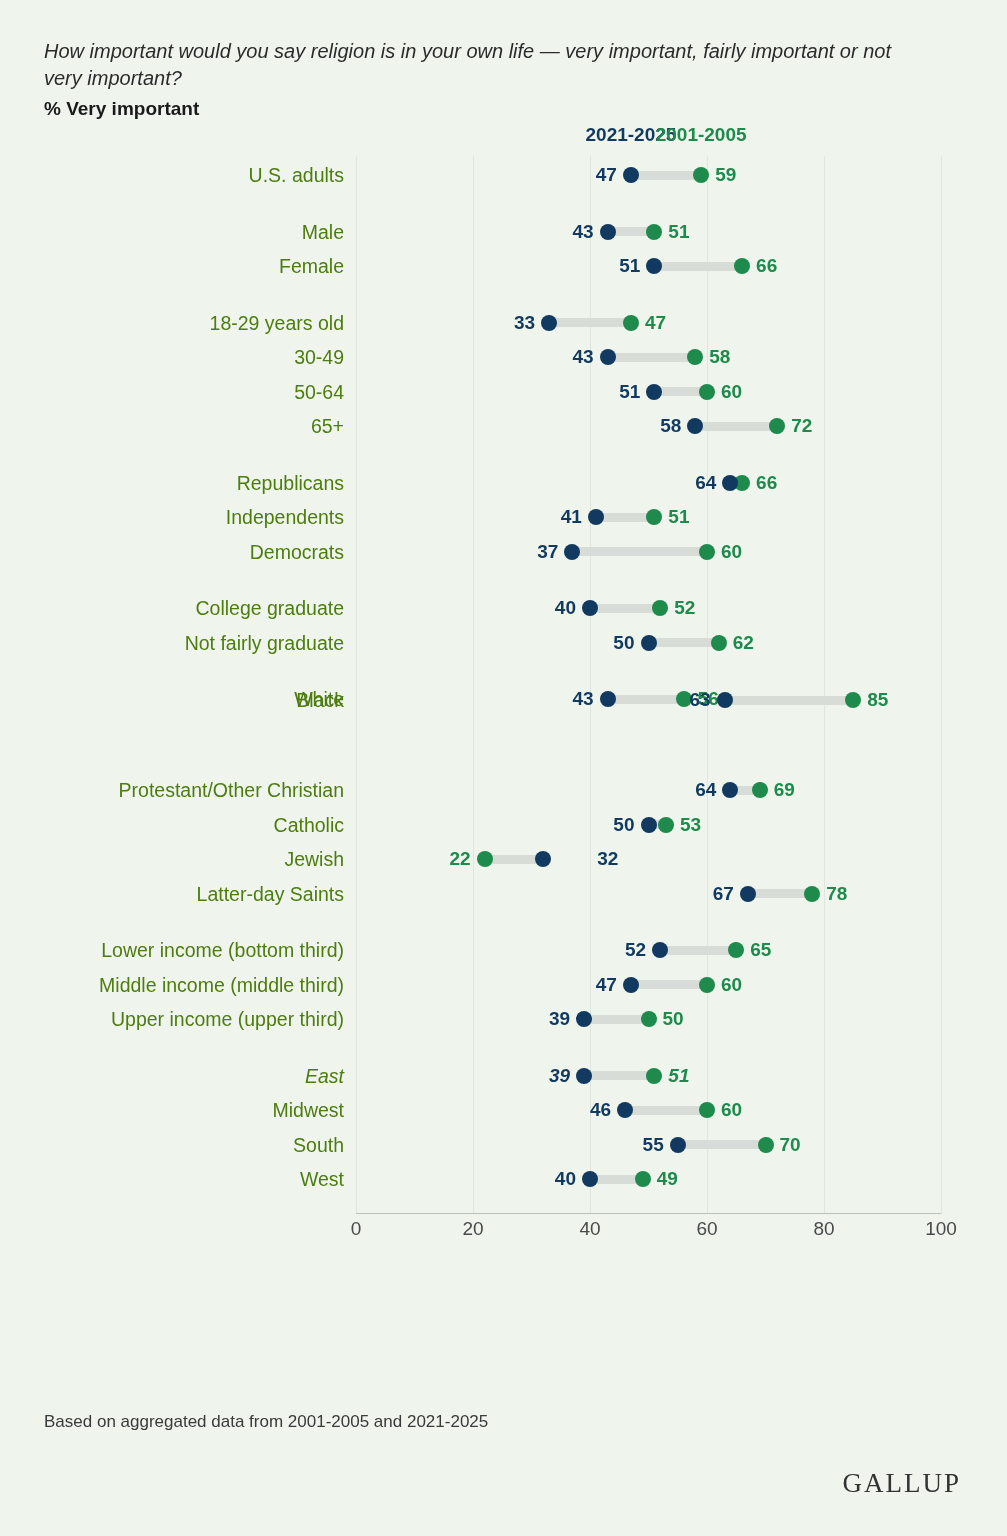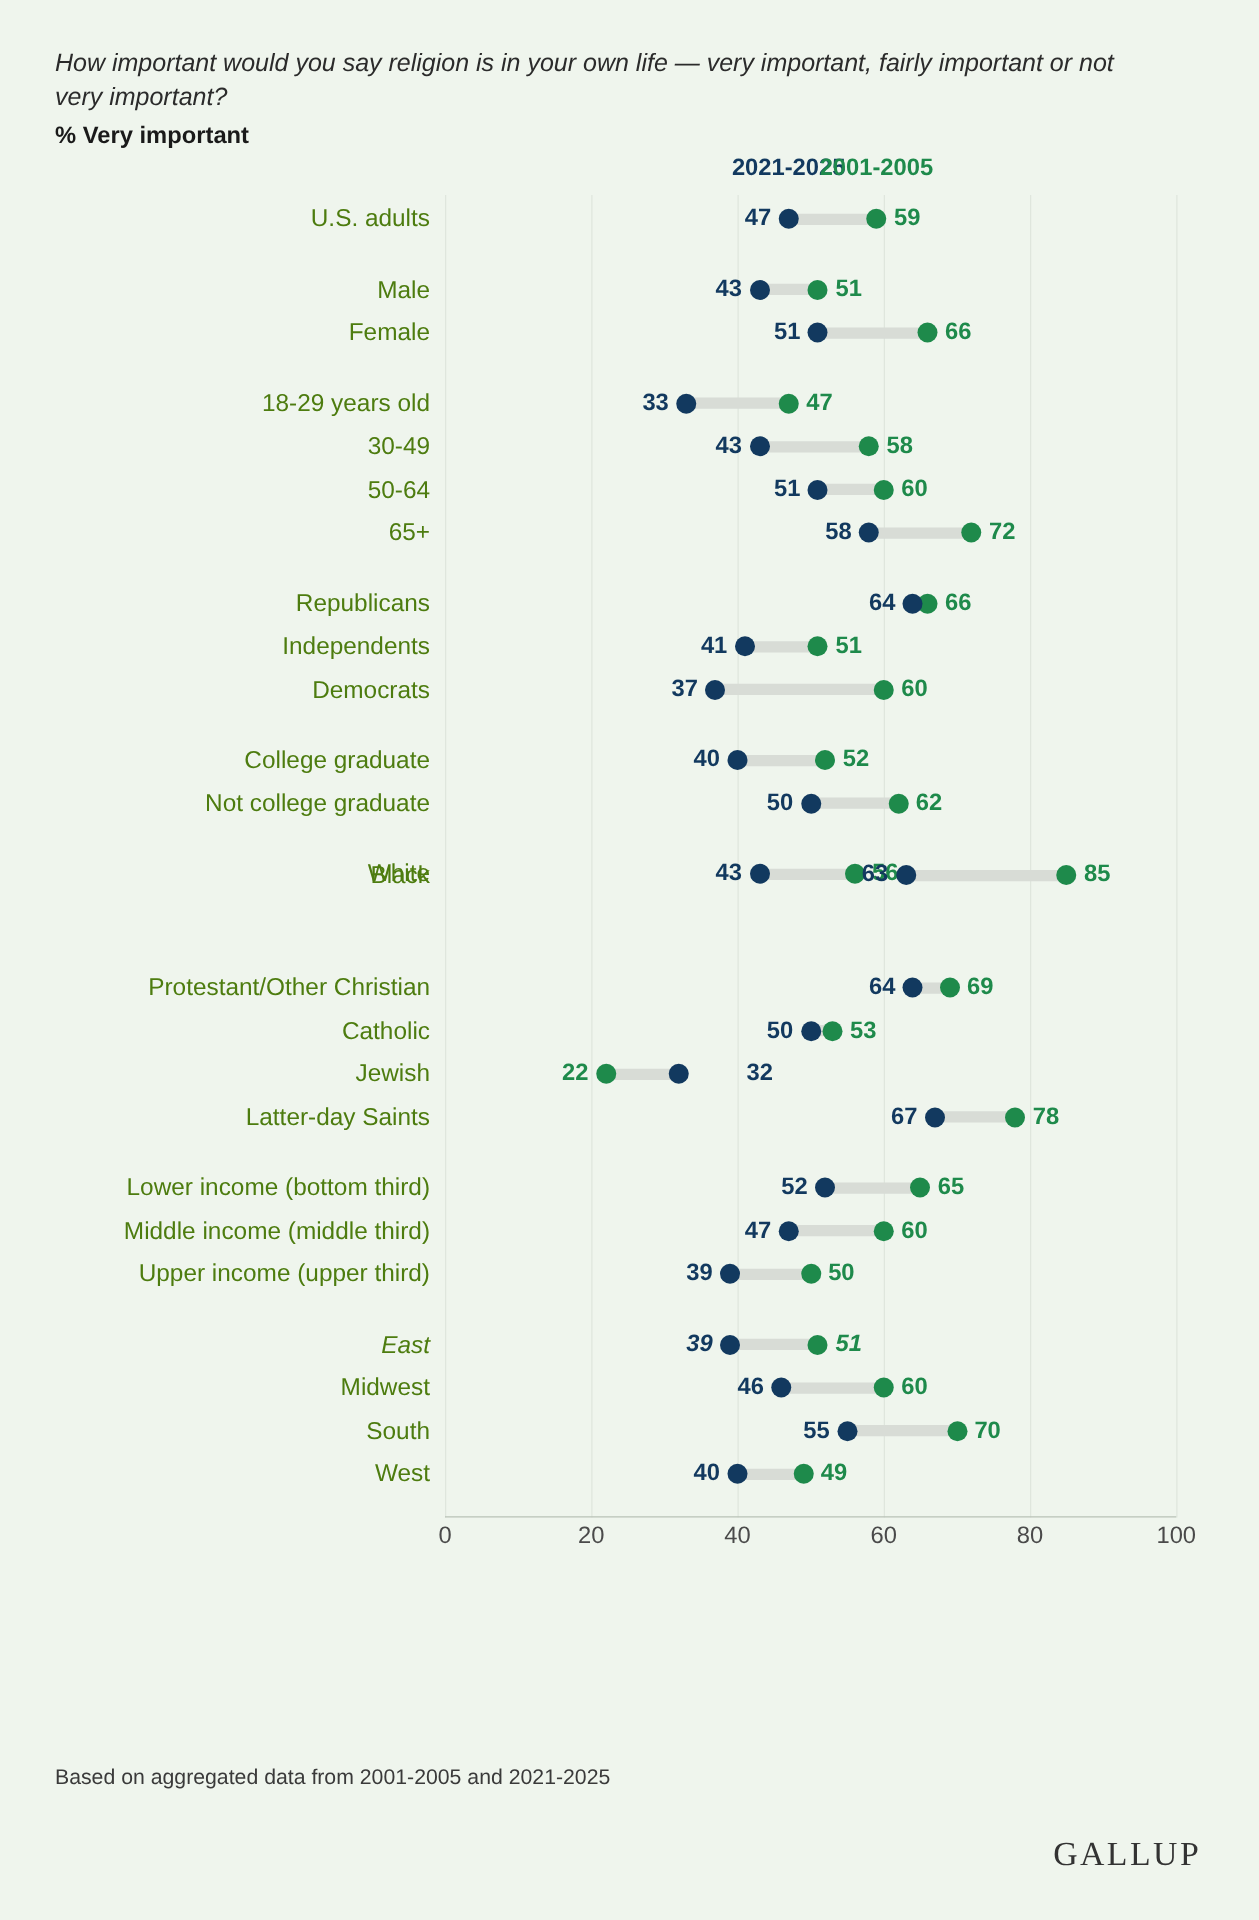--- a/index.html
+++ b/index.html
@@ -262,21 +262,21 @@
         </div>
         <div class="row" style="top: 439px;">
           <div class="row-label">College graduate</div>
           <div class="conn" style="left: 546px; width: 70.2px;"></div>
           <div class="dot green" style="left: 616.2px;"></div>
           <div class="dot blue" style="left: 546px;"></div>
           <div class="val blue left" style="left: 532px;">40</div>
           <div class="val green" style="left: 630.2px;">52</div>
         </div>
         <div class="row" style="top: 473.5px;">
-          <div class="row-label">Not college graduate</div>
+          <div class="row-label">Not fairly graduate</div>
           <div class="conn" style="left: 604.5px; width: 70.2px;"></div>
           <div class="dot green" style="left: 674.7px;"></div>
           <div class="dot blue" style="left: 604.5px;"></div>
           <div class="val blue left" style="left: 590.5px;">50</div>
           <div class="val green" style="left: 688.7px;">62</div>
         </div>
         <div class="row" style="top: 530px;">
           <div class="row-label">White</div>
           <div class="conn" style="left: 563.55px; width: 76.05px;"></div>
           <div class="dot green" style="left: 639.6px;"></div>

